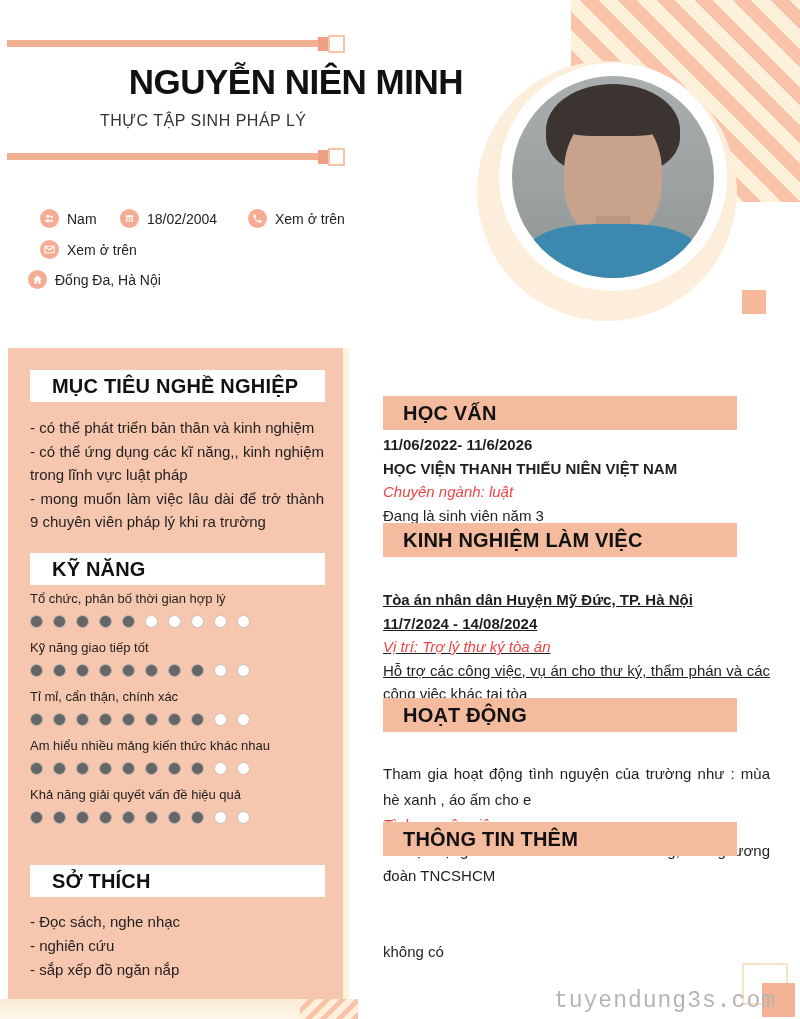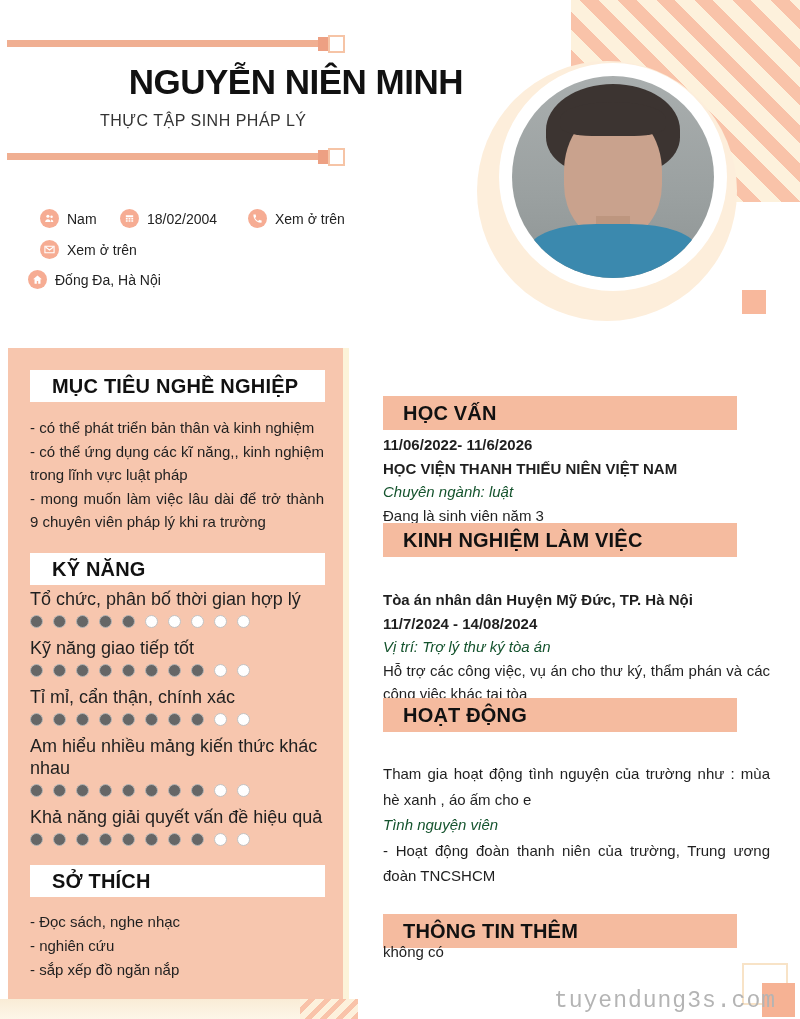--- a/index.html
+++ b/index.html
@@ -53,36 +53,36 @@
   
   .panel { position:absolute; left:8px; top:348px; width:335px; height:651px; background:#f7c6ae; }
   .panel-edge { position:absolute; left:343px; top:348px; width:6px; height:651px; background:#fcf3d9; }
   .box-title { position:absolute; left:22px; width:295px; height:32px; background:#fff;
     font-size:20px; font-weight:700; color:#111; line-height:32px; padding-left:22px; letter-spacing:0.2px; }
   .obj-title { top:22px; } .skill-title { top:205px; } .hobby-title { top:517px; }
   .obj-text { position:absolute; left:22px; top:68px; width:294px; font-size:15px; line-height:23.5px; text-align:justify; }
   .obj-text .line { margin:0; }
   .skills { position:absolute; left:22px; top:240px; width:296px; }
   .skill-row { margin-bottom:9px; }
-  .skill-label { font-size:18px; line-height:22px; margin-bottom:5px; }
+  .skill-label { font-size:13px; line-height:22px; margin-bottom:5px; }
   .skill-dots { display:flex; gap:10px; margin-bottom:7px; }
   .dot { width:13px; height:13px; border-radius:50%; border:1.5px solid #c3c3c3; background:#fff; }
   .dot.filled { background:#666; border-color:#b5b5b5; }
   .hobbies { position:absolute; left:22px; top:562px; width:294px; font-size:15px; line-height:24px; }
 
   
   .rsec-header { position:absolute; left:383px; width:354px; height:34px; background:#f5bb9f;
     font-size:20px; font-weight:700; color:#111; line-height:34px; padding-left:20px; letter-spacing:0.2px; }
-  .hdr-edu { top:368px;margin-top:28px; } .hdr-exp { top:523px; } .hdr-act { top:698px; } .hdr-info { top:914px; }
+  .hdr-edu { top:368px;margin-top:28px; } .hdr-exp { top:523px; } .hdr-act { top:698px; } .hdr-info { top:822px; }
   .rtext { position:absolute; left:383px; width:387px; font-size:15px; line-height:23.5px;margin-top:24px; }
   .rtext .b { font-weight:700; }
-  .rtext .i { font-style:italic; color:#14532d; }
+  .rtext .i { font-style:italic; color:#ef4444; }
   .rtext .j { text-align:justify; }
   .edu-block { top:409px; }
-  .exp-block { top:564px; }
+  .exp-block { top:564px;text-decoration:underline; }
   .act-block { top:737px; line-height:25.5px; }
   .info-block { top:916px; }
 
   
   .watermark { position:absolute; left:530px; top:988px; width:246px; text-align:right; z-index:5;
     font-family:"Liberation Mono","DejaVu Sans Mono",monospace; font-size:23px; color:#b4b4b4; letter-spacing:1px; }
 </style>
 </head>
 <body>
 

